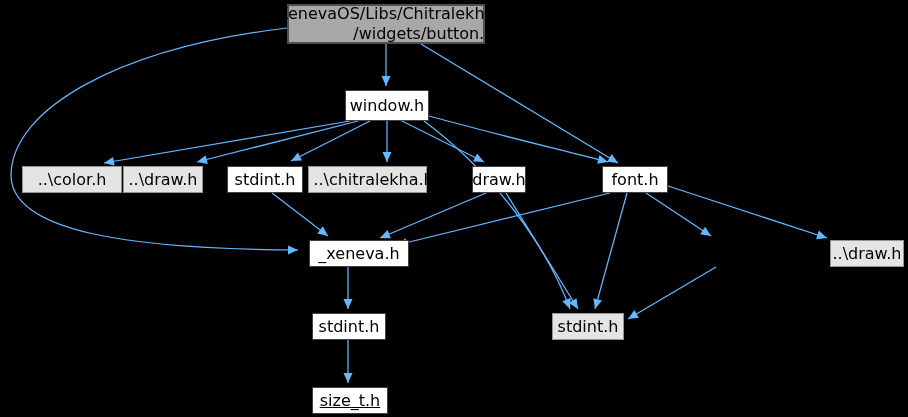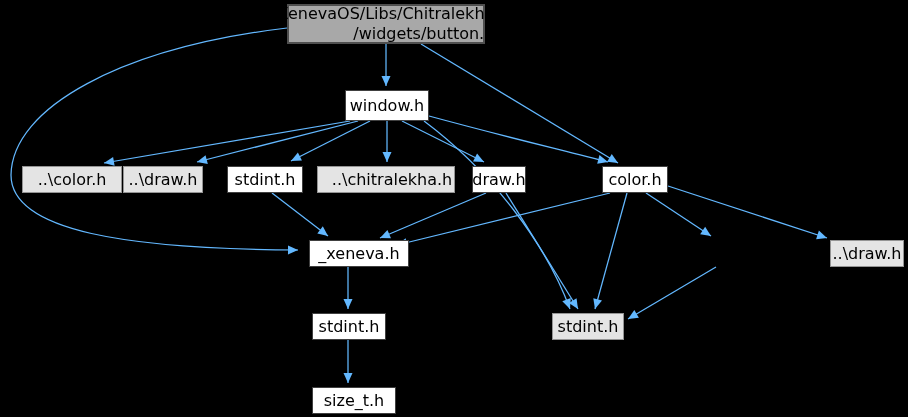--- a/index.html
+++ b/index.html
@@ -52,22 +52,22 @@
       <path d="M348,267 L348,309" class="edge" marker-end="url(#arrowhead)"></path>
       <path d="M348,340 L348,383" class="edge" marker-end="url(#arrowhead)"></path>
     </svg>
   <div id="node-layer">
       <div class="node current" style="left: 287px; top: 4px; width: 198px; height: 40px;">XenevaOS/Libs/Chitralekha
 /widgets/button.h</div>
       <div class="node doc" style="left: 345px; top: 90px; width: 84px; height: 31px;">window.h</div>
       <div class="node leaf" style="left: 22px; top: 166px; width: 100px; height: 27px;">..\color.h</div>
       <div class="node leaf" style="left: 123px; top: 166px; width: 80px; height: 27px;">..\draw.h</div>
       <div class="node doc" style="left: 227px; top: 166px; width: 76px; height: 27px;">stdint.h</div>
-      <div class="node leaf" style="left: 317px; top: 166px; width: 138px; height: 27px; padding-left: 12px;">..\chitralekha.h</div>
+      <div class="node leaf" style="left: 308px; top: 166px; width: 119px; height: 27px; padding-left: 12px;">..\chitralekha.h</div>
       <div class="node doc" style="left: 472px; top: 166px; width: 54px; height: 27px;">draw.h</div>
-      <div class="node doc" style="left: 602px; top: 166px; width: 66px; height: 27px;">color.h</div>
+      <div class="node doc" style="left: 602px; top: 166px; width: 66px; height: 27px;">font.h</div>
       <div class="node doc" style="left: 309px; top: 240px; width: 100px; height: 27px;">_xeneva.h</div>
       <div class="node leaf" style="left: 830px; top: 240px; width: 74px; height: 27px;">..\draw.h</div>
       <div class="node doc" style="left: 312px; top: 313px; width: 74px; height: 27px;">stdint.h</div>
       <div class="node leaf" style="left: 552px; top: 313px; width: 72px; height: 27px;">stdint.h</div>
-      <div class="node doc" style="left: 312px; top: 387px; width: 84px; height: 27px;">size_t.h</div>
+      <div class="node doc" style="left: 312px; top: 387px; width: 76px; height: 27px; text-decoration: underline;">size_t.h</div>
     </div>
 </div>
 
 </body></html>

